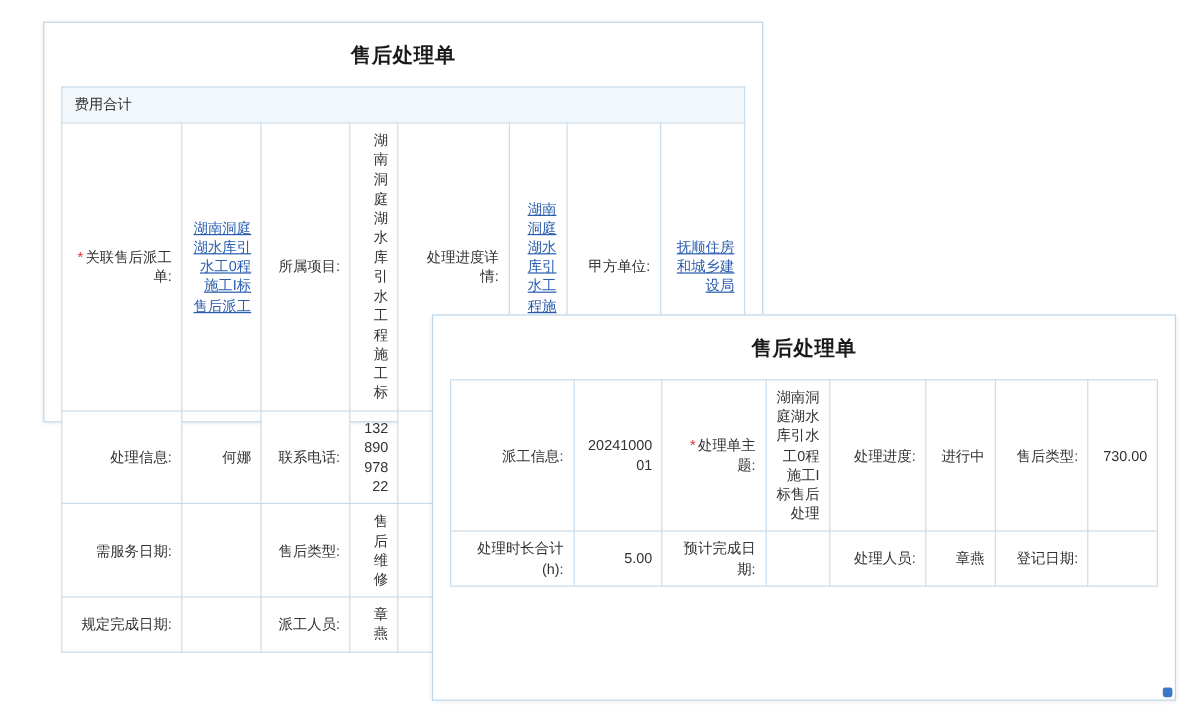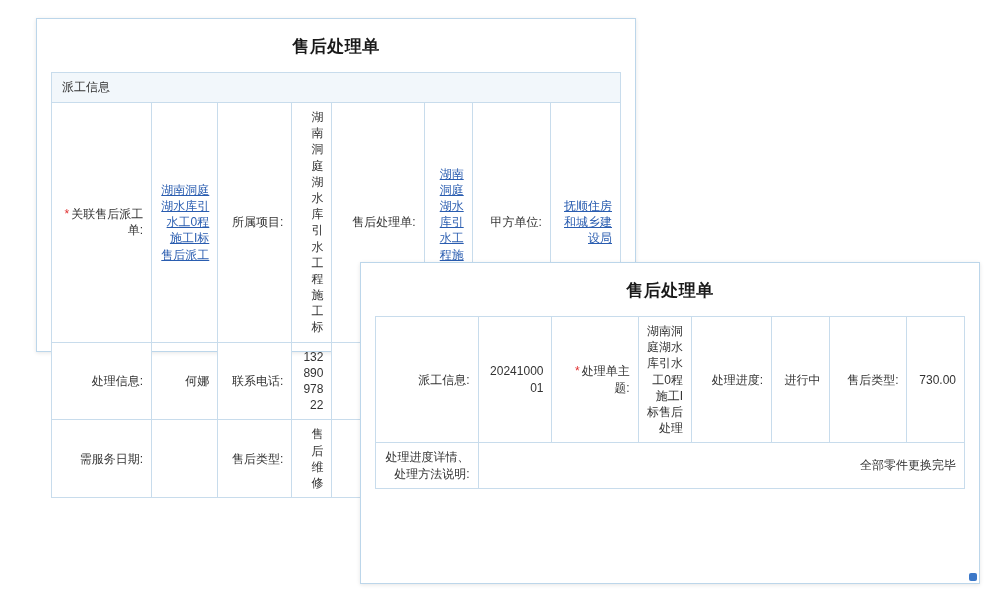--- a/index.html
+++ b/index.html
@@ -102,21 +102,21 @@
   }
 </style>
 </head>
 <body>
 
 <div id="root">
 
   <div class="panel panel-back">
     <div class="panel-title">售后处理单</div>
 
-    <div class="section-head">派工信息</div>
+    <div class="section-head">费用合计</div>
 
     <table class="form t-back">
       <colgroup>
         <col class="c1">
           <col class="c2">
           <col class="c3">
           <col class="c4">
         <col class="c5">
           <col class="c6">
           <col class="c7">
@@ -125,21 +125,21 @@
       <tbody>
         <tr class="tall">
           <td class="lbl">
             <span class="req">*</span><span>关联售后派工单:</span>
           </td>
           <td class="val">
             <a class="link">湖南洞庭湖水库引水工0程施工I标售后派工</a>
           </td>
           <td class="lbl">所属项目:</td>
           <td class="val">湖南洞庭湖水库引水工程施工标</td>
-          <td class="lbl">售后处理单:</td>
+          <td class="lbl">处理进度详情:</td>
           <td class="val">
             <a class="link">湖南洞庭湖水库引水工程施工标</a>
           </td>
           <td class="lbl">甲方单位:</td>
           <td class="val">
             <a class="link">抚顺住房和城乡建设局</a>
           </td>
         </tr>
 
         <tr class="mid">
@@ -155,20 +155,30 @@
           <td class="lbl">需服务日期:</td>
           <td class="val"></td>
           <td class="lbl">售后类型:</td>
           <td class="val">售后维修</td>
           <td></td>
           <td></td>
           <td></td>
           <td></td>
         </tr>
 
+        <tr class="row-h">
+          <td class="lbl">规定完成日期:</td>
+          <td class="val"></td>
+          <td class="lbl">派工人员:</td>
+          <td class="val">章燕</td>
+          <td></td>
+          <td></td>
+          <td></td>
+          <td></td>
+        </tr>
       </tbody>
     </table>
   </div>
 
   <div class="panel panel-front">
     <div class="panel-title">售后处理单</div>
 
 
     <table class="form t-front">
       <colgroup>
@@ -188,24 +198,30 @@
           <td class="lbl">
             <span class="req">*</span><span>处理单主题:</span>
           </td>
           <td class="val">湖南洞庭湖水库引水工0程施工I标售后处理</td>
           <td class="lbl">处理进度:</td>
           <td class="val">进行中</td>
           <td class="lbl">售后类型:</td>
           <td class="val">730.00</td>
         </tr>
 
-
         <tr class="row-h">
-          <td class="lbl">处理进度详情、处理方法说明:</td>
-          <td class="val" colspan="7">全部零件更换完毕</td>
-        </tr>
+          <td class="lbl">处理时长合计(h):</td>
+          <td class="val">5.00</td>
+          <td class="lbl">预计完成日期:</td>
+          <td class="val"></td>
+          <td class="lbl">处理人员:</td>
+          <td class="val">章燕</td>
+          <td class="lbl">登记日期:</td>
+          <td class="val"></td>
+        </tr>
+
       </tbody>
     </table>
 
     <div class="resize-dot"></div>
   </div>
 
 </div>
 
 </body></html>

